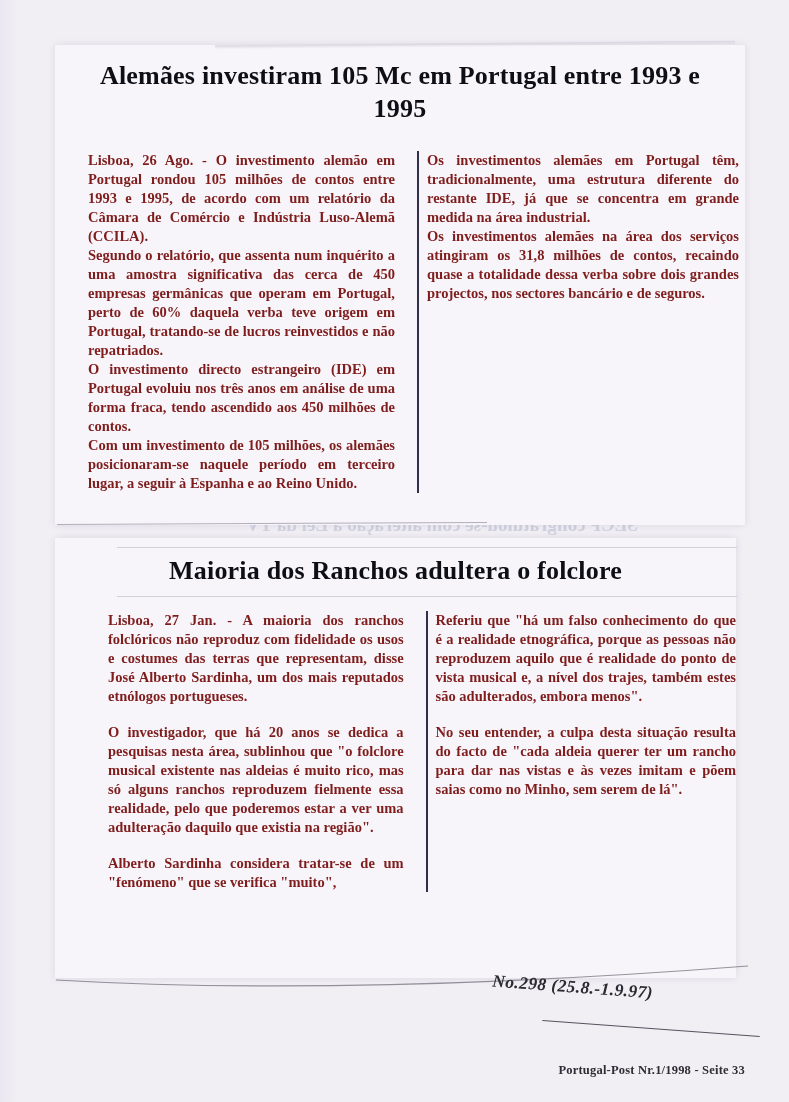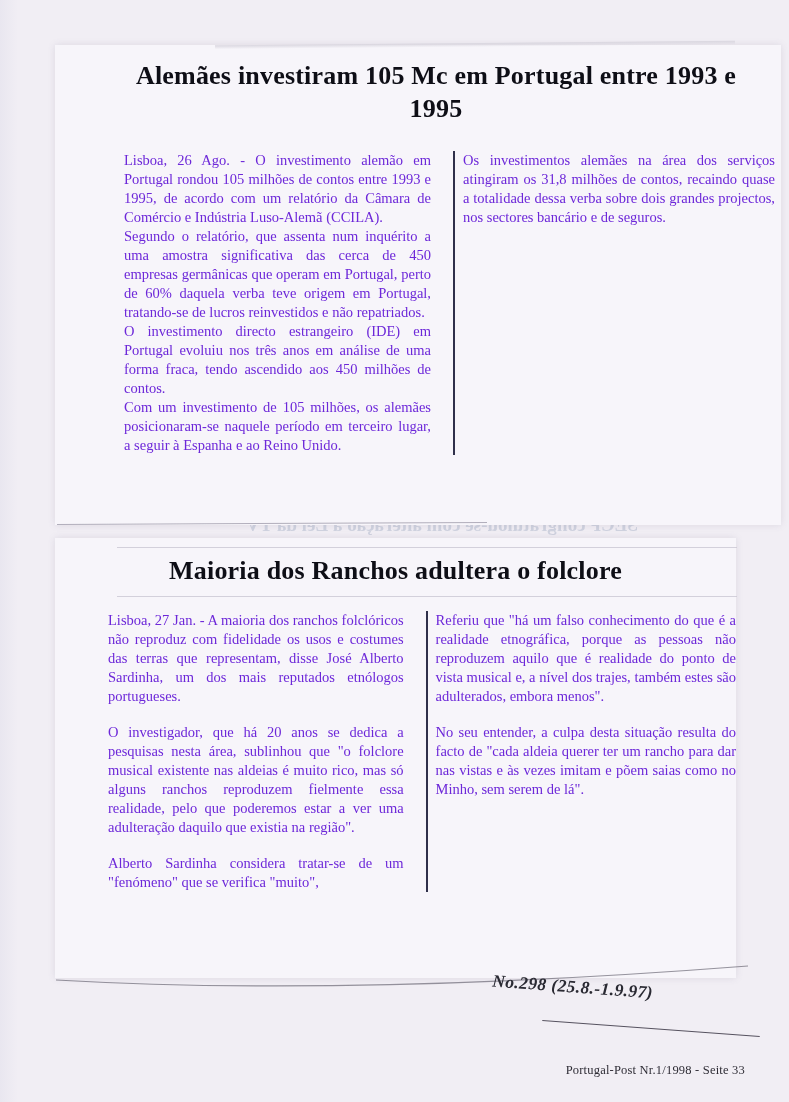--- a/index.html
+++ b/index.html
@@ -9,40 +9,40 @@
     font-family:"Liberation Serif","DejaVu Serif",serif;
   }
   .page{position:absolute;inset:0;}
   
   .edge-tint{position:absolute;left:0;top:0;bottom:0;width:18px;
     background:linear-gradient(90deg,rgba(160,165,200,.10),rgba(160,165,200,0));
     pointer-events:none;}
   
   .clip{position:absolute;background:#f7f5fa;
     box-shadow:0 0 7px rgba(110,105,135,.16);}
-  .clip1{left:55px;top:45px;width:690px;height:480px;padding-left:36px;}
+  .clip1{left:55px;top:45px;width:690px;height:480px;}
   .clip2{left:55px;top:538px;width:681px;height:440px;}
   .clip-top-shadow{position:absolute;left:160px;top:-2px;width:520px;height:4px;
     background:linear-gradient(180deg,#d9d6df,rgba(217,214,223,0));
     transform:rotate(-0.5deg);}
   .clip1-bottom-line{position:absolute;left:57px;top:523px;width:430px;height:1px;
     background:#9a96a6;opacity:.75;transform:rotate(-0.25deg);}
   
   .headline{font-weight:bold;color:#0e0e16;text-align:center;
     font-size:26px;line-height:33px;letter-spacing:.2px;}
   .clip1 .headline{margin:14px auto 0 auto;max-width:608px;}
   .clip2 .headline{margin:16px auto 0 auto;max-width:640px;}
   .rule{position:absolute;height:1px;background:#ccc9d5;opacity:.85;}
   .rule-a{left:62px;top:9px;width:620px;}
   .rule-b{left:62px;top:58px;width:620px;}
   
   .body-cols{display:flex;align-items:stretch;}
   .clip1 .body-cols{margin:26px 0 0 33px;}
   .clip2 .body-cols{margin:24px 0 0 53px;}
-  .col{color:#6d28d9;font-weight:400;font-size:14.5px;line-height:19px;
+  .col{color:#7f1d1d;font-weight:700;font-size:14.5px;line-height:19px;
     text-align:justify;}
   .col-left{width:307px;}
   .col-right{width:312px;}
   .divider{width:2px;background:#30304a;margin-left:22px;margin-right:8px;}
   .clip1 .col p{margin:0;}
   .clip2 .col p{margin:0 0 17px 0;}
   .clip2 .col p:last-child{margin-bottom:0;}
   
   .ghost{position:absolute;color:#b4bccf;opacity:.55;font-weight:bold;
     transform:scaleX(-1);filter:blur(.5px);white-space:nowrap;overflow:hidden;
@@ -58,21 +58,21 @@
   .g8{left:95px;top:955px;width:300px;font-size:13px;opacity:.45;}
   .g9{left:430px;top:951px;width:312px;font-size:13px;opacity:.45;}
   
   .note-slip{position:absolute;left:492px;top:980px;width:260px;
     font-style:italic;font-weight:600;font-size:17.5px;color:#2a2a33;
     transform:rotate(4.2deg);letter-spacing:.4px;}
   .note-underline{position:absolute;left:542px;top:1028px;width:218px;height:1.3px;
     background:#56525f;transform:rotate(4.2deg);}
   .bottom-curve{position:absolute;left:46px;top:958px;}
   .footer{position:absolute;right:44px;top:1063px;font-size:12.5px;
-    font-weight:400;color:#2e2c35;letter-spacing:.2px;}
+    font-weight:700;color:#2e2c35;letter-spacing:.2px;}
 </style>
 </head>
 <body>
 
 <div class="page">
   <div class="edge-tint"></div>
 
   <div class="ghost g0">presidente emigrantes</div>
   <div class="ghost g1">que permite aos emigrantes p</div>
   <div class="ghost g2">pois antes da</div>
@@ -89,20 +89,21 @@
     <h1 class="headline">Alemães investiram 105 Mc em Portugal entre 1993 e 1995</h1>
     <div class="body-cols">
       <div class="col col-left">
         <p>Lisboa, 26 Ago. - O investimento alemão em Portugal rondou 105 milhões de contos entre 1993 e 1995, de acordo com um relatório da Câmara de Comércio e Indústria Luso-Alemã (CCILA).</p>
         <p>Segundo o relatório, que assenta num inquérito a uma amostra significativa das cerca de 450 empresas germânicas que operam em Portugal, perto de 60% daquela verba teve origem em Portugal, tratando-se de lucros reinvestidos e não repatriados.</p>
         <p>O investimento directo estrangeiro (IDE) em Portugal evoluiu nos três anos em análise de uma forma fraca, tendo ascendido aos 450 milhões de contos.</p>
         <p>Com um investimento de 105 milhões, os alemães posicionaram-se naquele período em terceiro lugar, a seguir à Espanha e ao Reino Unido.</p>
       </div>
       <div class="divider"></div>
       <div class="col col-right">
+        <p>Os investimentos alemães em Portugal têm, tradicionalmente, uma estrutura diferente do restante IDE, já que se concentra em grande medida na área industrial.</p>
         <p>Os investimentos alemães na área dos serviços atingiram os 31,8 milhões de contos, recaindo quase a totalidade dessa verba sobre dois grandes projectos, nos sectores bancário e de seguros.</p>
       </div>
     </div>
   </div>
   <div class="clip1-bottom-line"></div>
 
   <div class="clip clip2">
     <div class="rule rule-a"></div>
     <h1 class="headline">Maioria dos Ranchos adultera o folclore</h1>
     <div class="rule rule-b"></div>

